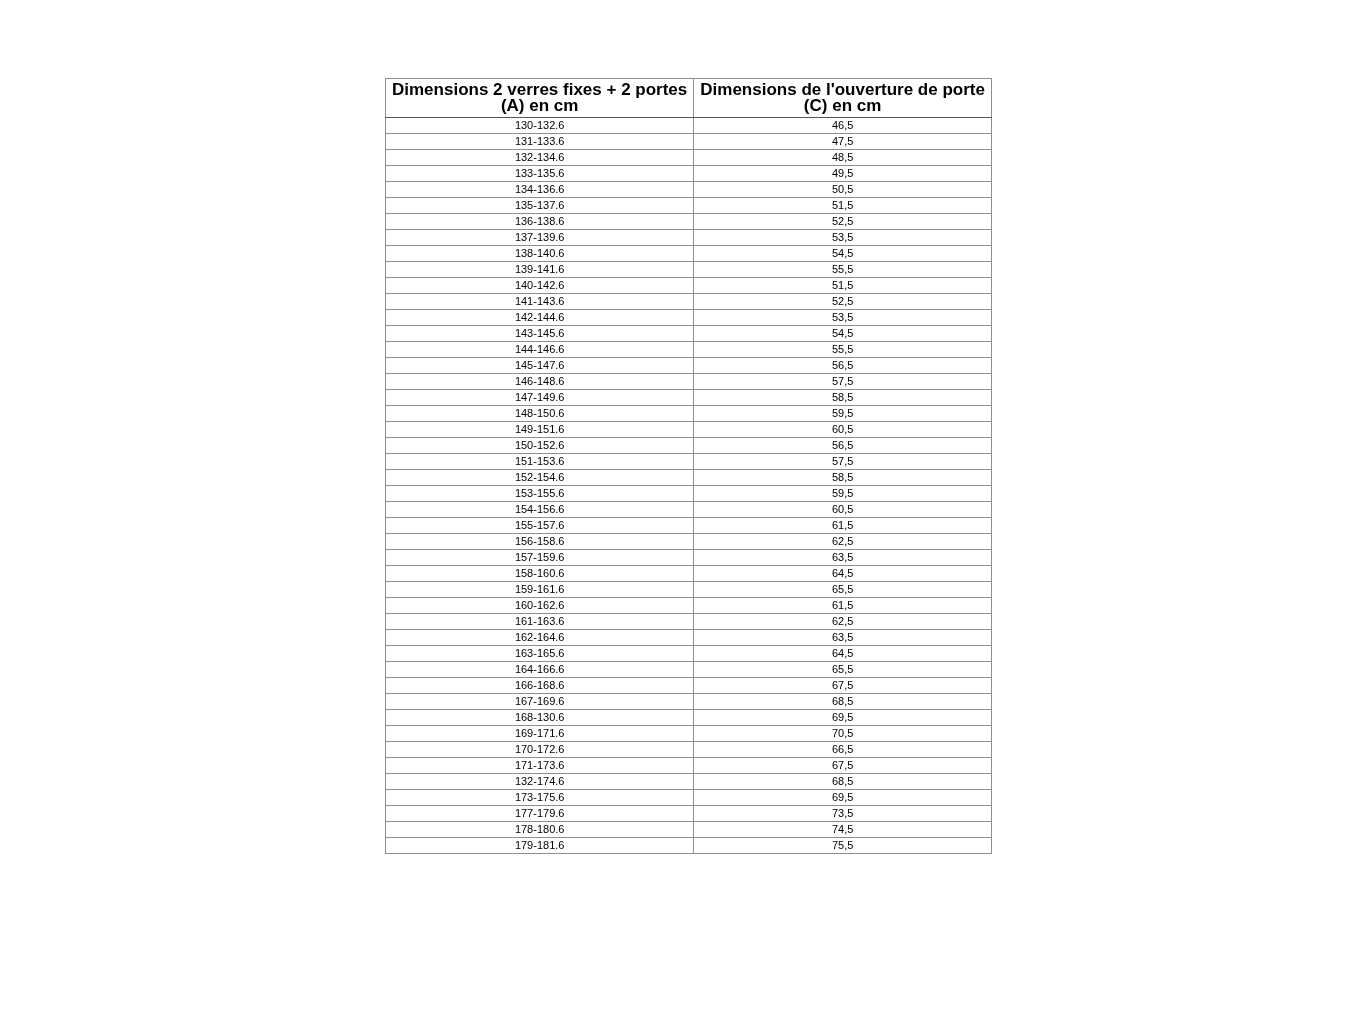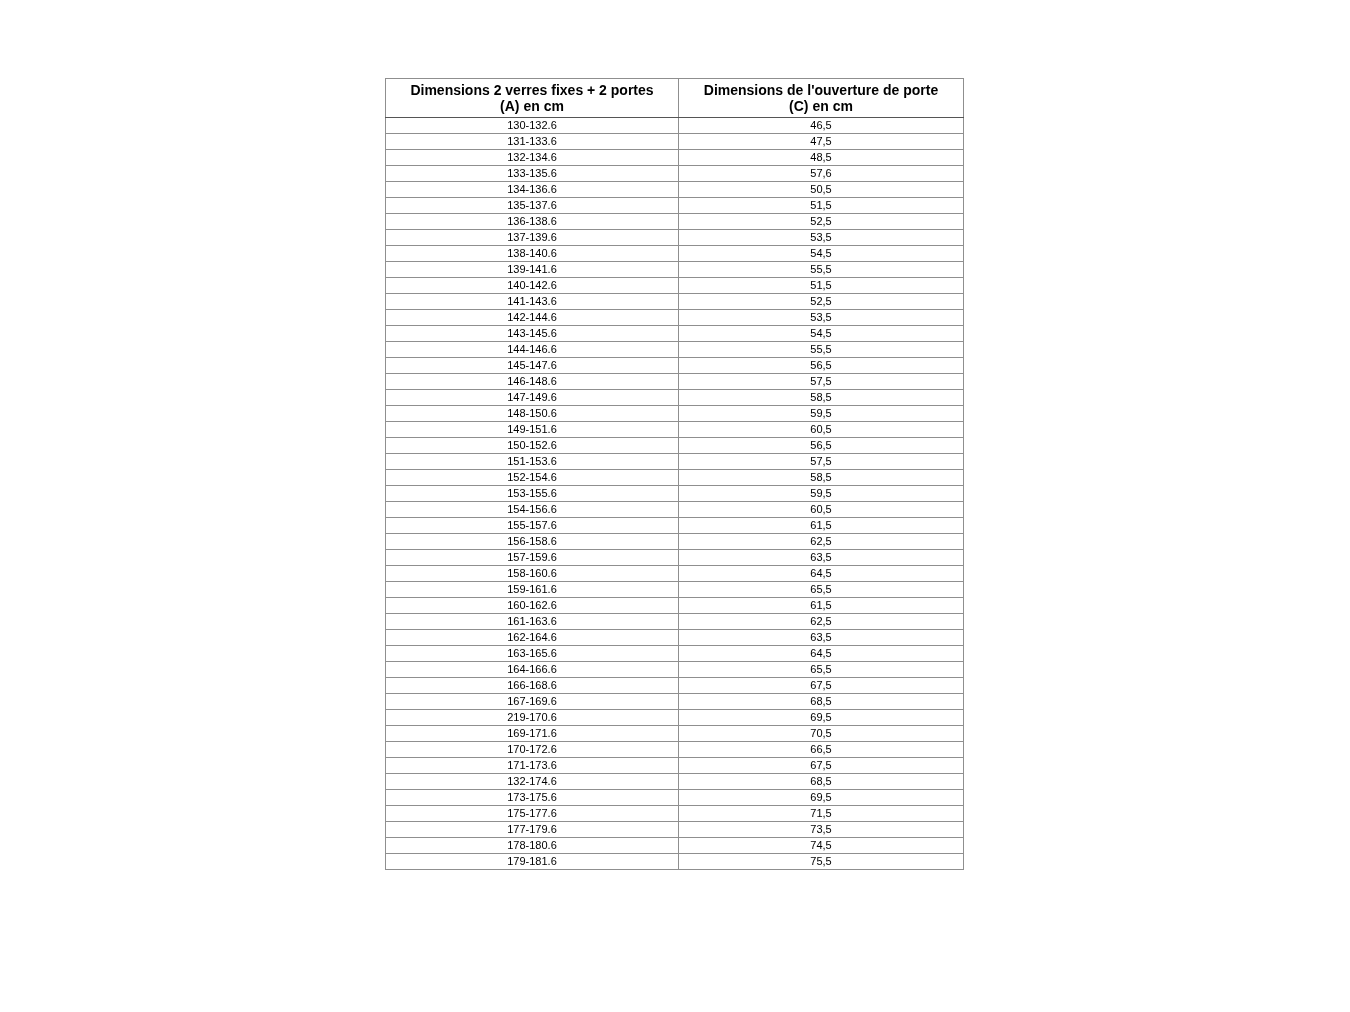--- a/index.html
+++ b/index.html
@@ -29,21 +29,21 @@
   }
   table.dim-table th,
   table.dim-table td {
     border: 1px solid #8f8f8f;
     text-align: center;
     vertical-align: middle;
     overflow: hidden;
     white-space: nowrap;
   }
   table.dim-table th {
-    font-size: 14px;
+    font-size: 17px;
     font-weight: bold;
     line-height: 16px;
     padding: 3px 6px;
     border-bottom: 1px solid #555555;
   }
   table.dim-table td {
     font-size: 11px;
     line-height: 15px;
     height: 16px;
     padding: 0 6px;
@@ -81,21 +81,21 @@
           <tr>
             <td>131-133.6</td>
             <td>47,5</td>
           </tr>
           <tr>
             <td>132-134.6</td>
             <td>48,5</td>
           </tr>
           <tr>
             <td>133-135.6</td>
-            <td>57,6</td>
+            <td>49,5</td>
           </tr>
           <tr>
             <td>134-136.6</td>
             <td>50,5</td>
           </tr>
           <tr>
             <td>135-137.6</td>
             <td>51,5</td>
           </tr>
           <tr>
@@ -216,21 +216,21 @@
           </tr>
           <tr>
             <td>166-168.6</td>
             <td>67,5</td>
           </tr>
           <tr>
             <td>167-169.6</td>
             <td>68,5</td>
           </tr>
           <tr>
-            <td>219-170.6</td>
+            <td>168-130.6</td>
             <td>69,5</td>
           </tr>
           <tr>
             <td>169-171.6</td>
             <td>70,5</td>
           </tr>
           <tr>
             <td>170-172.6</td>
             <td>66,5</td>
           </tr>
@@ -238,24 +238,20 @@
             <td>171-173.6</td>
             <td>67,5</td>
           </tr>
           <tr>
             <td>132-174.6</td>
             <td>68,5</td>
           </tr>
           <tr>
             <td>173-175.6</td>
             <td>69,5</td>
-          </tr>
-          <tr>
-            <td>175-177.6</td>
-            <td>71,5</td>
           </tr>
           <tr>
             <td>177-179.6</td>
             <td>73,5</td>
           </tr>
           <tr>
             <td>178-180.6</td>
             <td>74,5</td>
           </tr>
           <tr>

